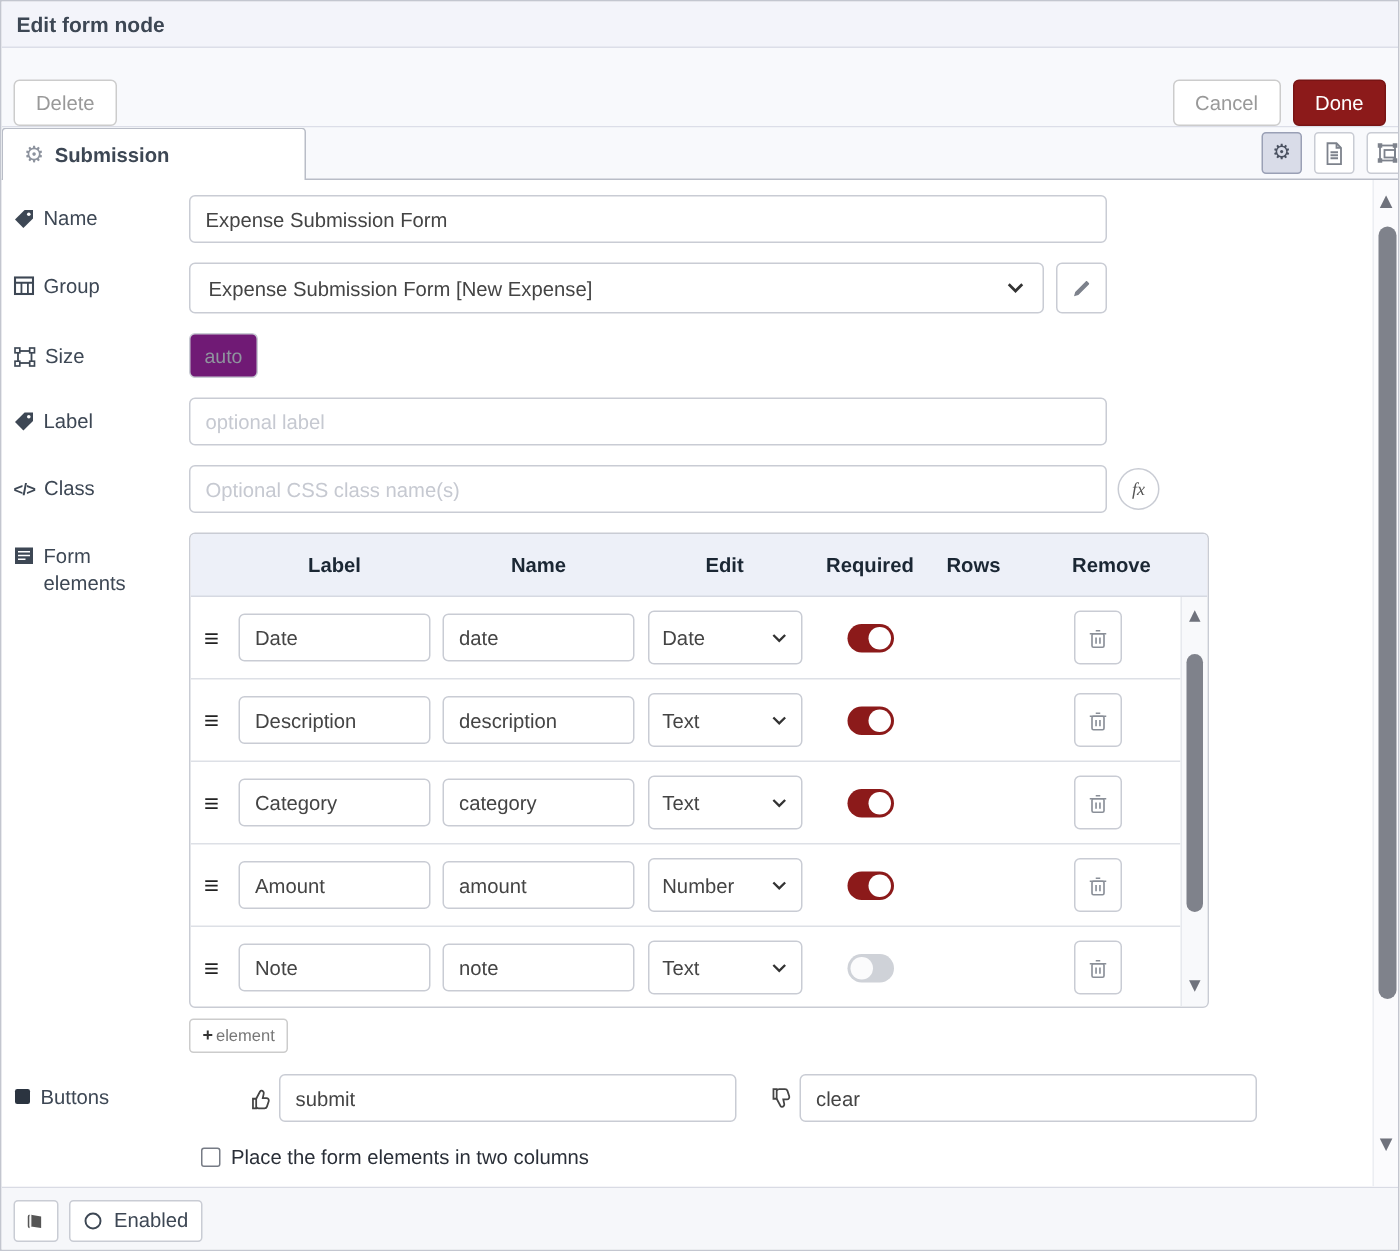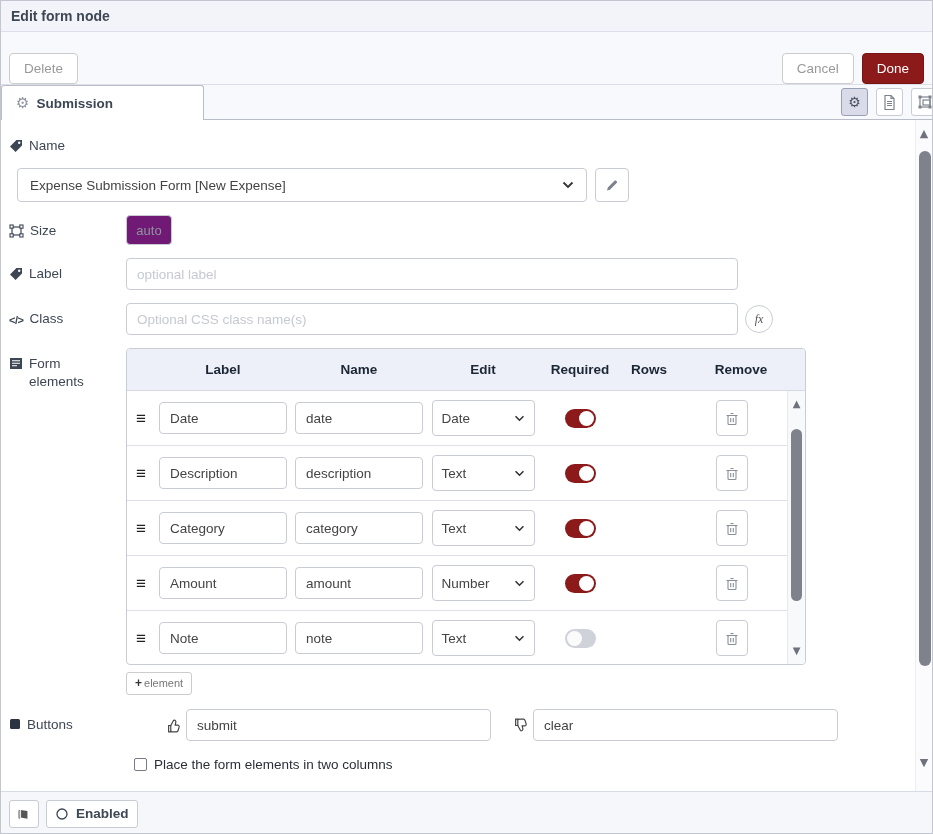--- a/index.html
+++ b/index.html
@@ -154,21 +154,21 @@
   }
   .main-scrollbar .sb-arrow { font-size:11px; }
   
   .dlg-footer {
     height:44px; background:#f6f7fa; border-top:1px solid #d9dbe4;
     display:flex; align-items:center; padding:0 8px; gap:7px;
   }
   .footer-btn {
     height:28px; background:#fff; border:1px solid #c9ccd4; border-radius:3px;
     display:flex; align-items:center; justify-content:center; gap:7px;
-    padding:0 8px; cursor:pointer; color:#3d4754; font-size:13.5px; font-family:inherit;font-weight:bold;
+    padding:0 8px; cursor:pointer; color:#3d4754; font-size:13.5px; font-family:inherit;
   }
   .icon-stroke { stroke:#7d828c; fill:none; stroke-width:1.2; }
 </style>
 </head>
 <body>
 
 <div class="dialog">
 
   <div class="dlg-header">
     <span>Edit form node</span>
@@ -212,23 +212,33 @@
   <div class="content">
 
     <div class="form-row">
       <div class="row-label">
         <svg width="14" height="14" viewBox="0 0 14 14">
           <path d="M7.4 1H13v5.6L6.6 13 1 7.4 7.4 1z" fill="#3d4754"></path>
             <circle cx="10.2" cy="3.8" r="1.2" fill="#fff"></circle>
         </svg>
         <span>Name</span>
       </div>
+      <div class="row-value">
+        <input class="text-input w-main" value="Expense Submission Form" style="">
+      </div>
     </div>
 
     <div class="form-row">
+      <div class="row-label">
+        <svg width="14" height="13" viewBox="0 0 14 13">
+          <rect x="1" y="1" width="12" height="11" fill="none" stroke="#3d4754" stroke-width="1.4"></rect>
+          <path d="M1 4.5h12M5.3 4.5V12M9.6 4.5V12" stroke="#3d4754" stroke-width="1.2" fill="none"></path>
+        </svg>
+        <span>Group</span>
+      </div>
       <div class="row-value">
         <div class="select-box" style="width:570px;">
           <span>Expense Submission Form [New Expense]</span>
           <svg class="chev" width="12" height="8" viewBox="0 0 12 8">
             <polyline points="1.5,1.5 6,6 10.5,1.5" stroke="#333" stroke-width="1.8" fill="none"></polyline>
           </svg>
         </div>
         <button class="sq-btn">
           <svg width="14" height="14" viewBox="0 0 14 14">
             <path d="M2 12.5l.8-2.9 7-7c.3-.3.8-.3 1.1 0l1 1c.3.3.3.8 0 1.1l-7 7L2 12.5z" fill="#7d828c"></path>

